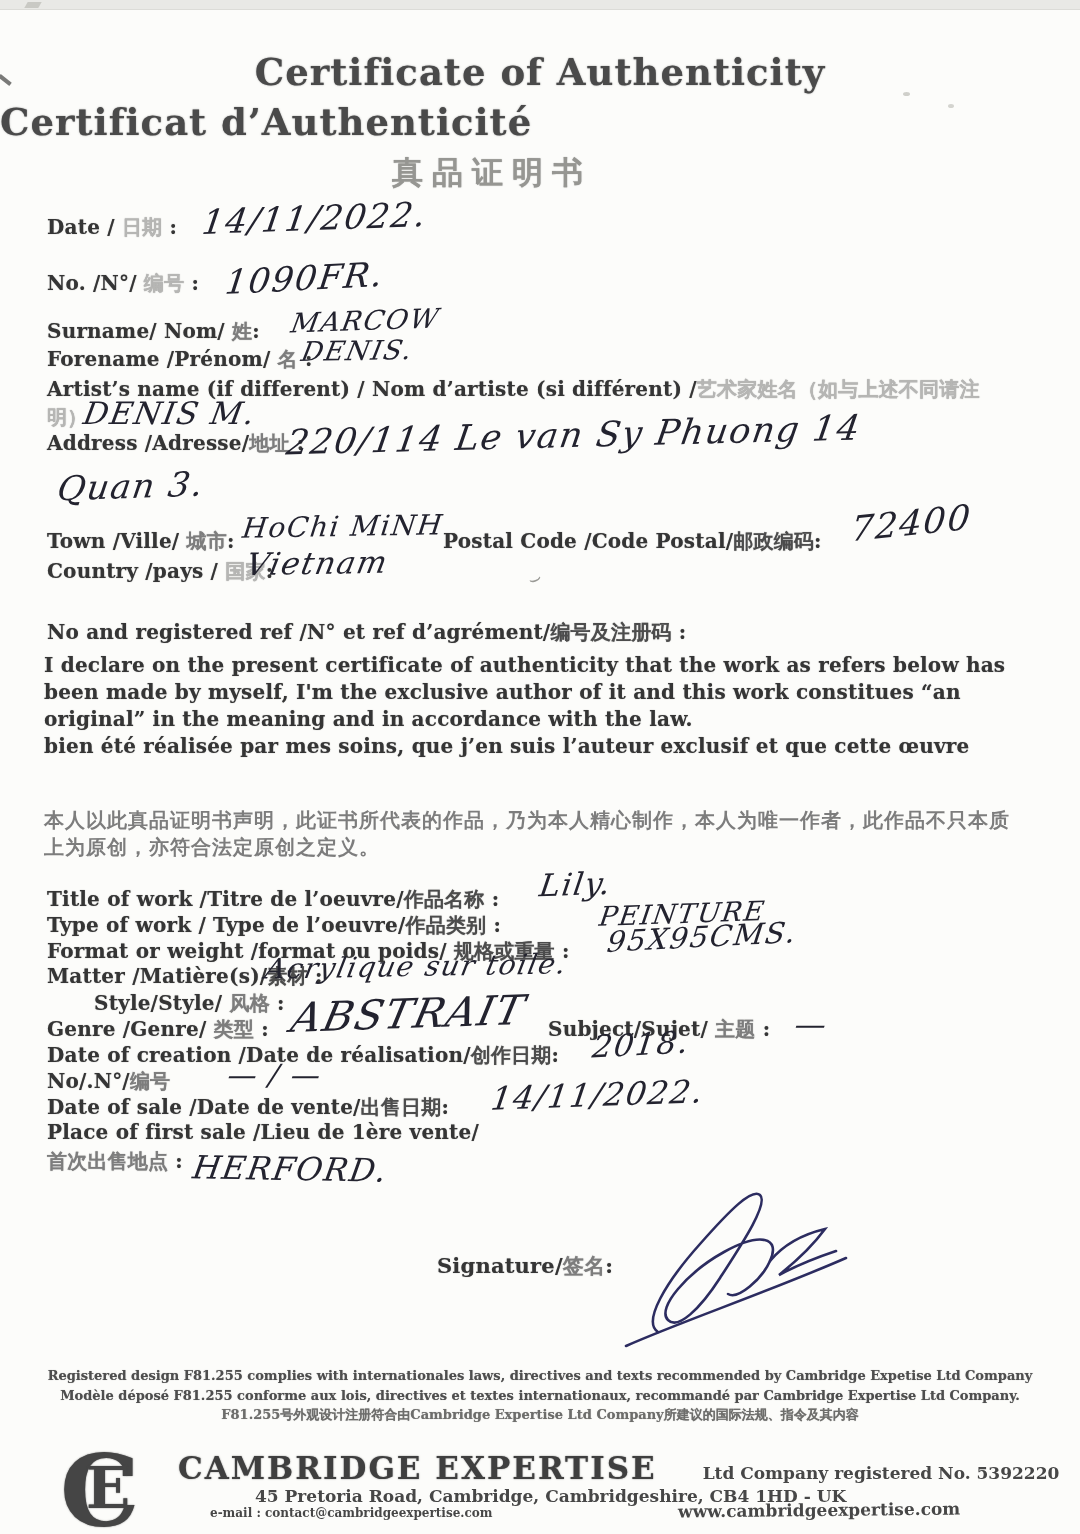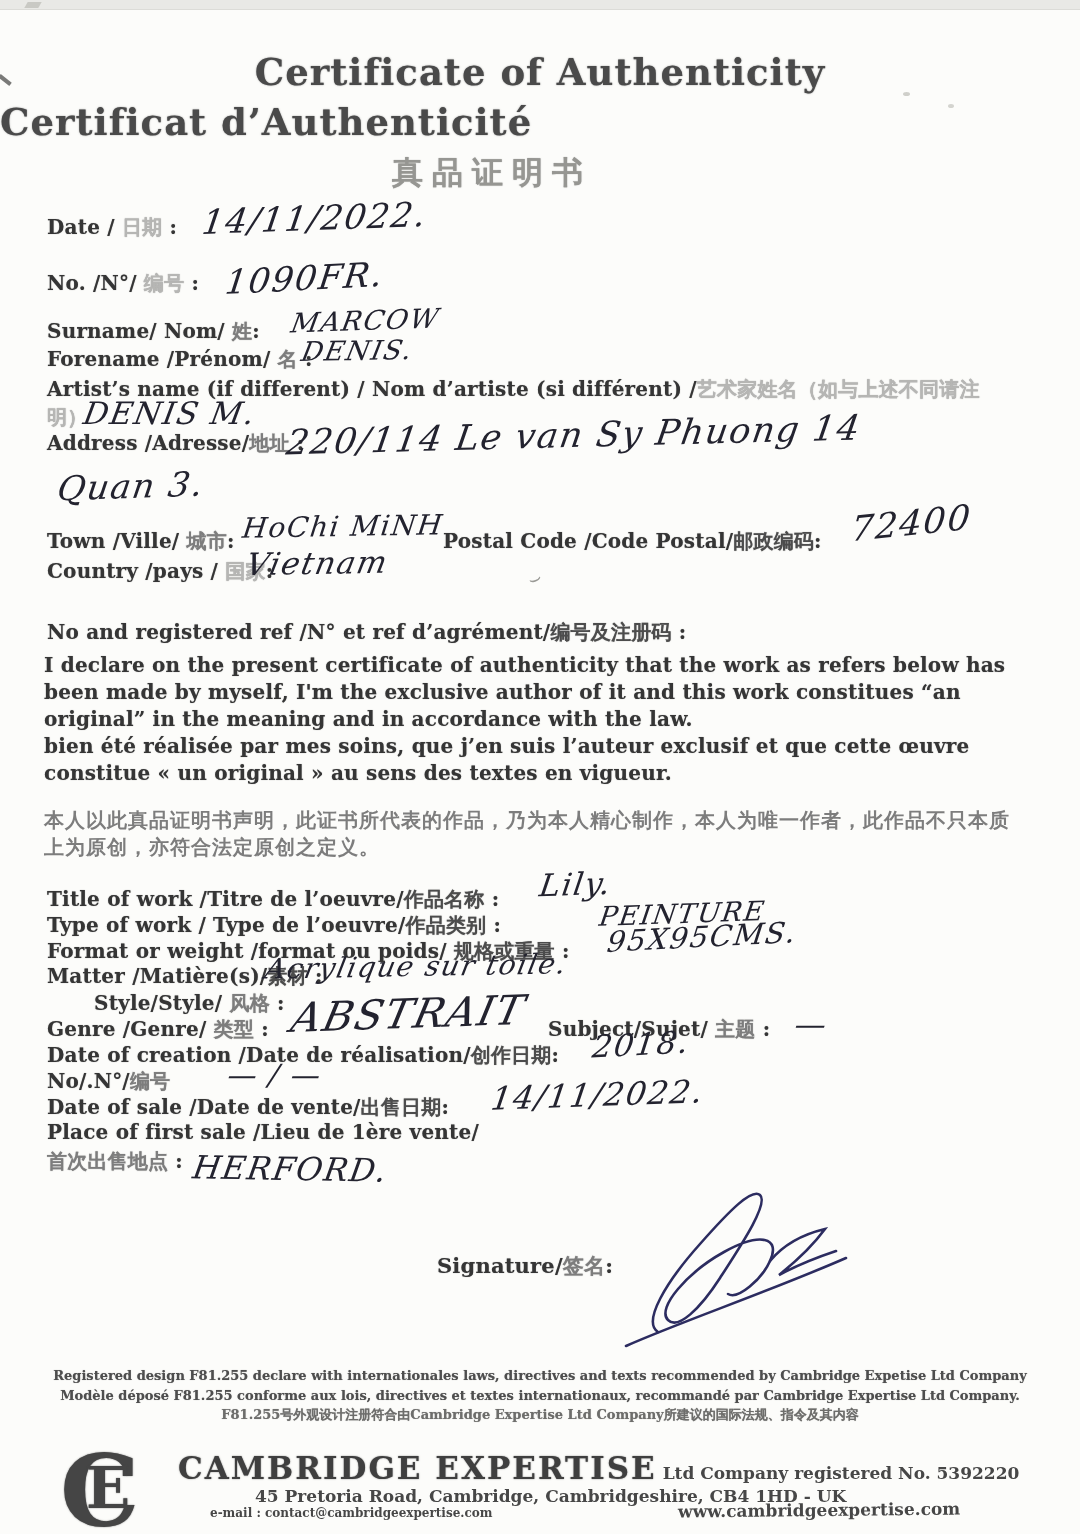--- a/index.html
+++ b/index.html
@@ -35,21 +35,21 @@
   .sig-wrap{position:absolute;left:618px;top:1182px;}
 
   .legal{position:absolute;left:0;width:1080px;text-align:center;font-weight:bold;
          font-size:13px;color:#4e4e4e;white-space:nowrap;text-shadow:0 0 .8px rgba(80,80,80,.6);}
 
   .logo{position:absolute;left:60px;top:1446px;width:100px;height:86px;}
   .logo-c{position:absolute;left:0;top:-14px;font-size:100px;font-weight:bold;color:#454545;text-shadow:0 0 1.5px rgba(70,70,70,.8);font-style:normal;}
   .logo-e{position:absolute;left:26px;top:8px;font-size:58px;font-weight:bold;color:#454545;text-shadow:0 0 1.5px rgba(70,70,70,.8);}
   .company-line{position:absolute;left:178px;top:1450px;white-space:nowrap;}
   .company-name{font-weight:bold;font-size:31px;letter-spacing:2px;color:#3f3f3f;text-shadow:0 0 1.5px rgba(80,80,80,.8);}
-  .company-reg{font-weight:bold;font-size:17px;color:#474747;}
+  .company-reg{font-weight:bold;font-size:17px;color:#474747;margin-left:40px;}
   .company-addr{position:absolute;left:255px;top:1486px;font-weight:bold;font-size:17px;color:#474747;white-space:nowrap;}
   .company-email{position:absolute;left:210px;top:1506px;font-weight:bold;font-size:12px;color:#474747;white-space:nowrap;}
   .company-web{position:absolute;left:678px;top:1500px;font-weight:bold;font-size:17px;color:#474747;white-space:nowrap;transform:rotate(-.6deg);}
 </style>
 </head>
 <body>
 
 <div class="page">
   <div class="scan-strip">
       <div class="nick"></div>
@@ -114,21 +114,20 @@
     <span>No and registered ref /N° et ref d’agrément/</span><span class="zh-dark">编号及注册码</span><span> :</span>
   </div>
 
   <div class="prt decl" style="left:44px;top:652px;">
     <div>I declare on the present certificate of authenticity that the work as refers below has</div>
     <div>been made by myself, I'm the exclusive author of it and this work constitues “an</div>
     <div>original” in the meaning and in accordance with the law.</div>
   </div>
   <div class="prt decl" style="left:44px;top:733px;">
     <div>bien été réalisée par mes soins, que j’en suis l’auteur exclusif et que cette œuvre</div>
-    <div>constitue « un original » au sens des textes en vigueur.</div>
   </div>
   <div class="prt decl zh-mid" style="left:44px;top:807px;letter-spacing:1px;text-shadow:none;">
     <div>本人以此真品证明书声明，此证书所代表的作品，乃为本人精心制作，本人为唯一作者，此作品不只本质</div>
     <div>上为原创，亦符合法定原创之定义。</div>
   </div>
 
   <div class="prt" style="left:47px;top:886px;">
     <span>Title of work /Titre de l’oeuvre/</span><span class="zh-dark">作品名称</span><span> :</span>
   </div>
   <div class="hw" style="left:540px;top:866px;font-size:31px;transform:skewX(-10deg) rotate(-2deg);">Lily.</div>
@@ -191,21 +190,21 @@
   <div class="sig-wrap">
     <svg width="235" height="168" viewBox="0 0 235 168">
       <g fill="none" stroke="#2c2c60" stroke-width="2.6" stroke-linecap="round">
         <path d="M40,150 C24,140 48,100 82,62 C112,28 134,6 142,13 C151,21 124,62 102,96 C82,127 60,148 50,138 C38,126 70,90 106,70 C142,50 163,55 152,79 C144,97 120,118 110,112"></path>
         <path d="M152,79 C166,62 186,52 207,47 C196,62 176,81 161,93 C174,86 197,76 218,69"></path>
         <path d="M8,164 C62,140 150,110 228,76"></path>
       </g>
     </svg>
   </div>
 
-  <div class="legal" style="top:1368px;">Registered design F81.255 declare with internationales laws, directives and texts recommended by Cambridge Expetise Ltd Company</div>
+  <div class="legal" style="top:1368px;">Registered design F81.255 complies with internationales laws, directives and texts recommended by Cambridge Expetise Ltd Company</div>
   <div class="legal" style="top:1388px;">Modèle déposé F81.255 conforme aux lois, directives et textes internationaux, recommandé par Cambridge Expertise Ltd Company.</div>
   <div class="legal" style="top:1406px;color:#6d6d6b;">F81.255号外观设计注册符合由Cambridge Expertise Ltd Company所建议的国际法规、指令及其内容</div>
 
   <div class="logo">
     <span class="logo-c">C</span>
     <span class="logo-e">E</span>
   </div>
   <div class="company-line">
     <span class="company-name">CAMBRIDGE EXPERTISE</span><span class="company-reg"> Ltd Company registered No. 5392220</span>
   </div>

